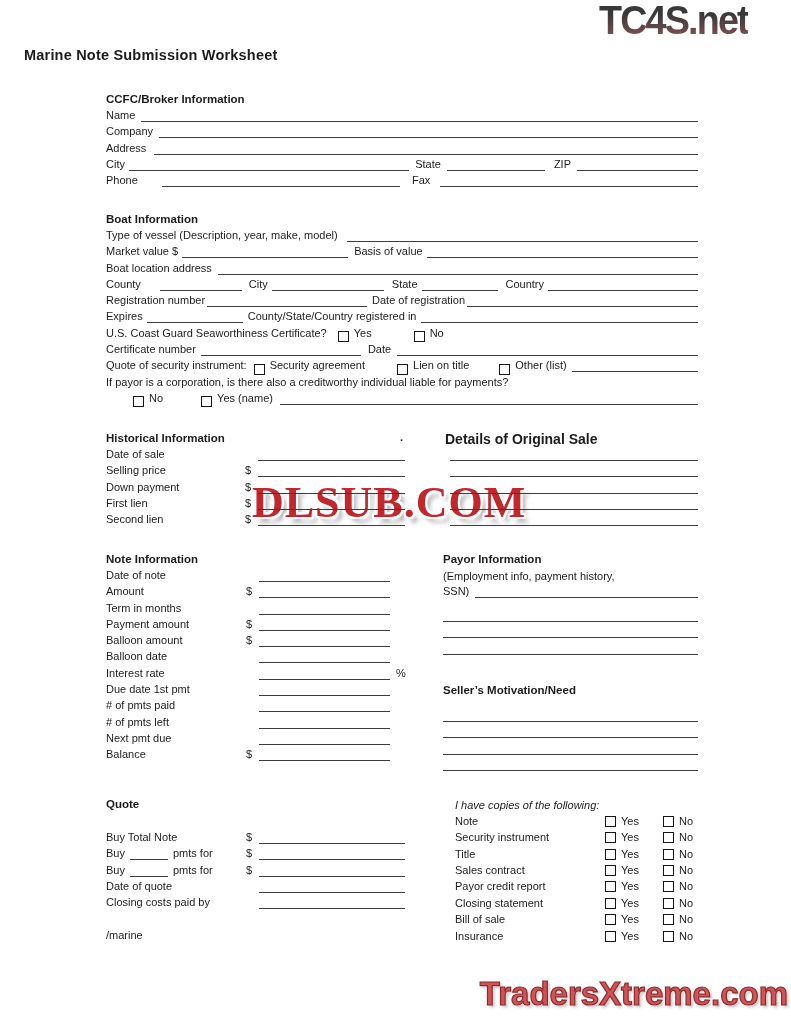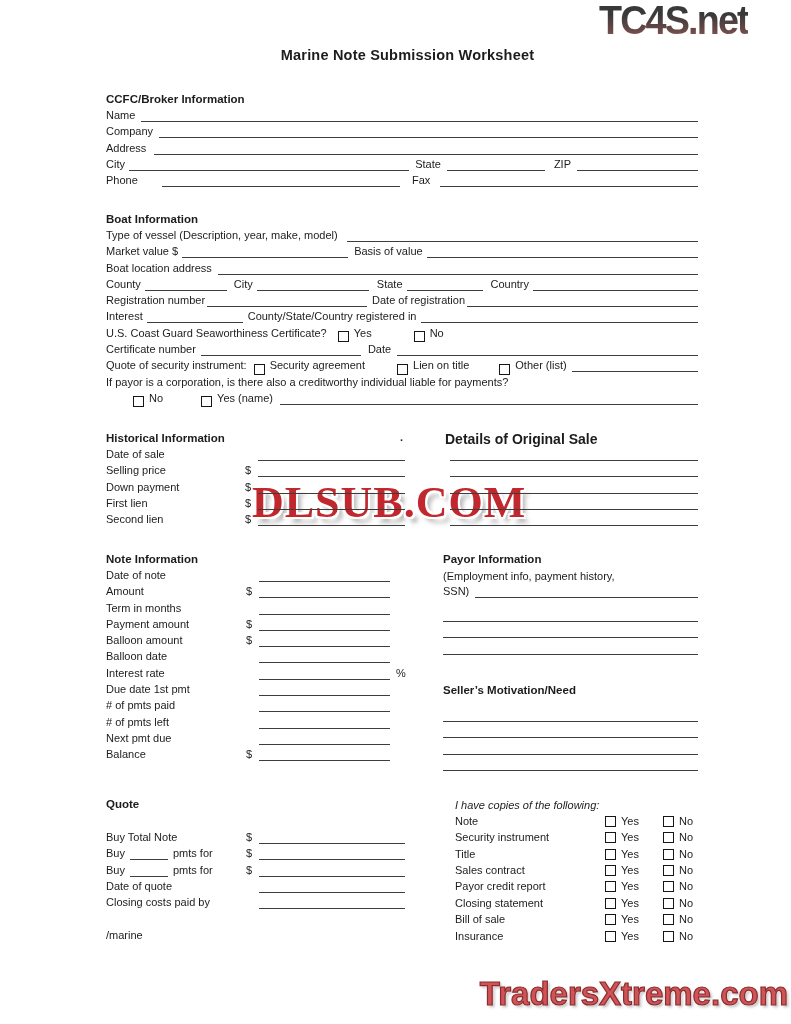--- a/index.html
+++ b/index.html
@@ -1,18 +1,18 @@
 <!DOCTYPE html>
 <html><head>
 <meta charset="utf-8">
 <style>
   html,body{margin:0;padding:0;background:#ffffff;}
   .page{position:relative;width:791px;height:1024px;background:#fff;overflow:hidden;
         font-family:"Liberation Sans",sans-serif;color:#1c1c1c;font-size:11px;}
-  .title{position:absolute;top:47px;left:0;width:791px;text-align:center;text-indent:24px;
+  .title{position:absolute;top:47px;left:0;width:791px;text-indent:24px;
          font-size:14.5px;font-weight:bold;letter-spacing:.2px;}
   .sec{position:absolute;left:106px;width:592px;}
   .h{font-weight:bold;font-size:11.5px;height:17px;line-height:14px;}
   .row{display:flex;align-items:flex-start;height:16.3px;line-height:13px;white-space:nowrap;}
   .row span{flex:none;}
   .fill{border-bottom:1px solid #3d3d3d;height:12px;}
   .grow{flex:1 1 auto !important;}
   .cur{width:13px;}
   .w139{width:139px;} .w140{width:140px;}
   .cb{display:inline-block;width:9px;height:9px;border:1.5px solid #161616;
@@ -90,37 +90,37 @@
       <span style="margin-right:4px">Market value $</span>
       <span class="fill" style="width:166px"></span>
       <span style="margin:0 4px 0 6px">Basis of value</span>
       <span class="fill grow"></span>
     </div>
     <div class="row">
       <span style="margin-right:6px">Boat location address</span>
       <span class="fill grow"></span>
     </div>
     <div class="row">
-      <span style="margin-right:4px">County</span>
+      <span style="margin-right:19px">County</span>
       <span class="fill" style="width:82px"></span>
       <span style="margin:0 4px 0 7px">City</span>
       <span class="fill" style="width:112px"></span>
       <span style="margin:0 4px 0 8px">State</span>
       <span class="fill" style="width:76px"></span>
       <span style="margin:0 4px 8px 8px">Country</span>
       <span class="fill grow"></span>
     </div>
     <div class="row">
       <span style="margin-right:2px">Registration number</span>
       <span class="fill" style="width:160px"></span>
       <span style="margin:0 2px 0 5px">Date of registration</span>
       <span class="fill grow"></span>
     </div>
     <div class="row">
-      <span style="margin-right:4px">Interest</span>
+      <span style="margin-right:4px">Expires</span>
       <span class="fill" style="width:96px"></span>
       <span style="margin:0 5px 0 5px">County/State/Country registered in</span>
       <span class="fill grow"></span>
     </div>
     <div class="row">
       <span>U.S. Coast Guard Seaworthiness Certificate?</span>
       <span class="cb" style="margin-left:11px"></span>
       <span>Yes</span>
       <span class="cb" style="margin-left:42px"></span>
       <span>No</span>

